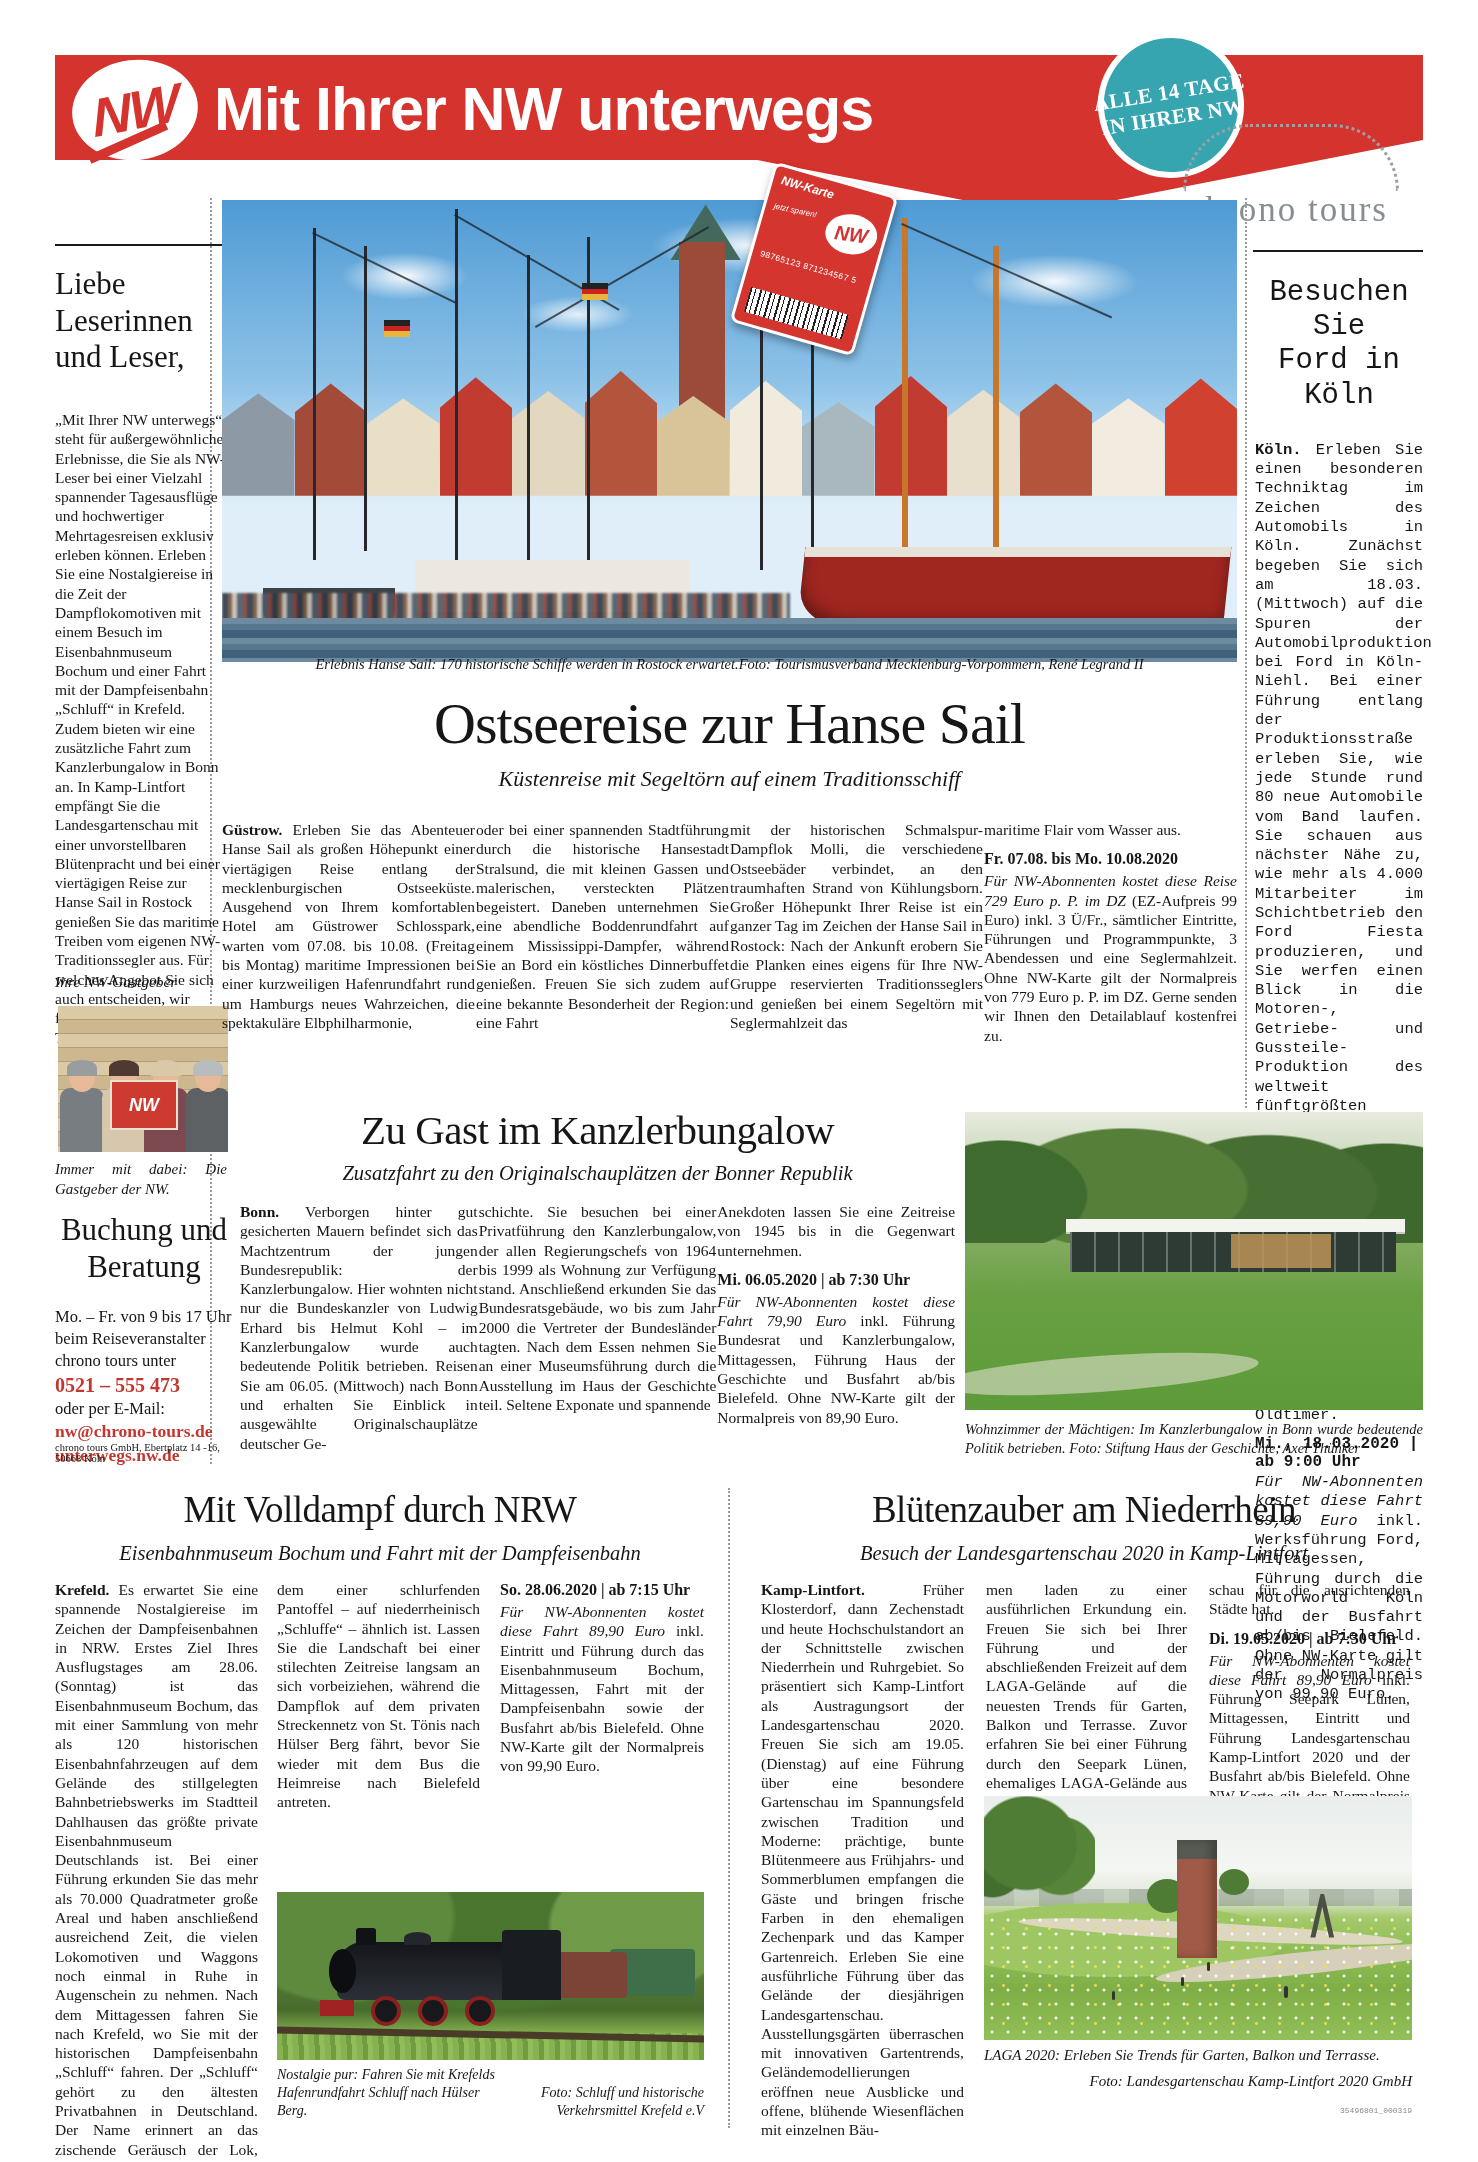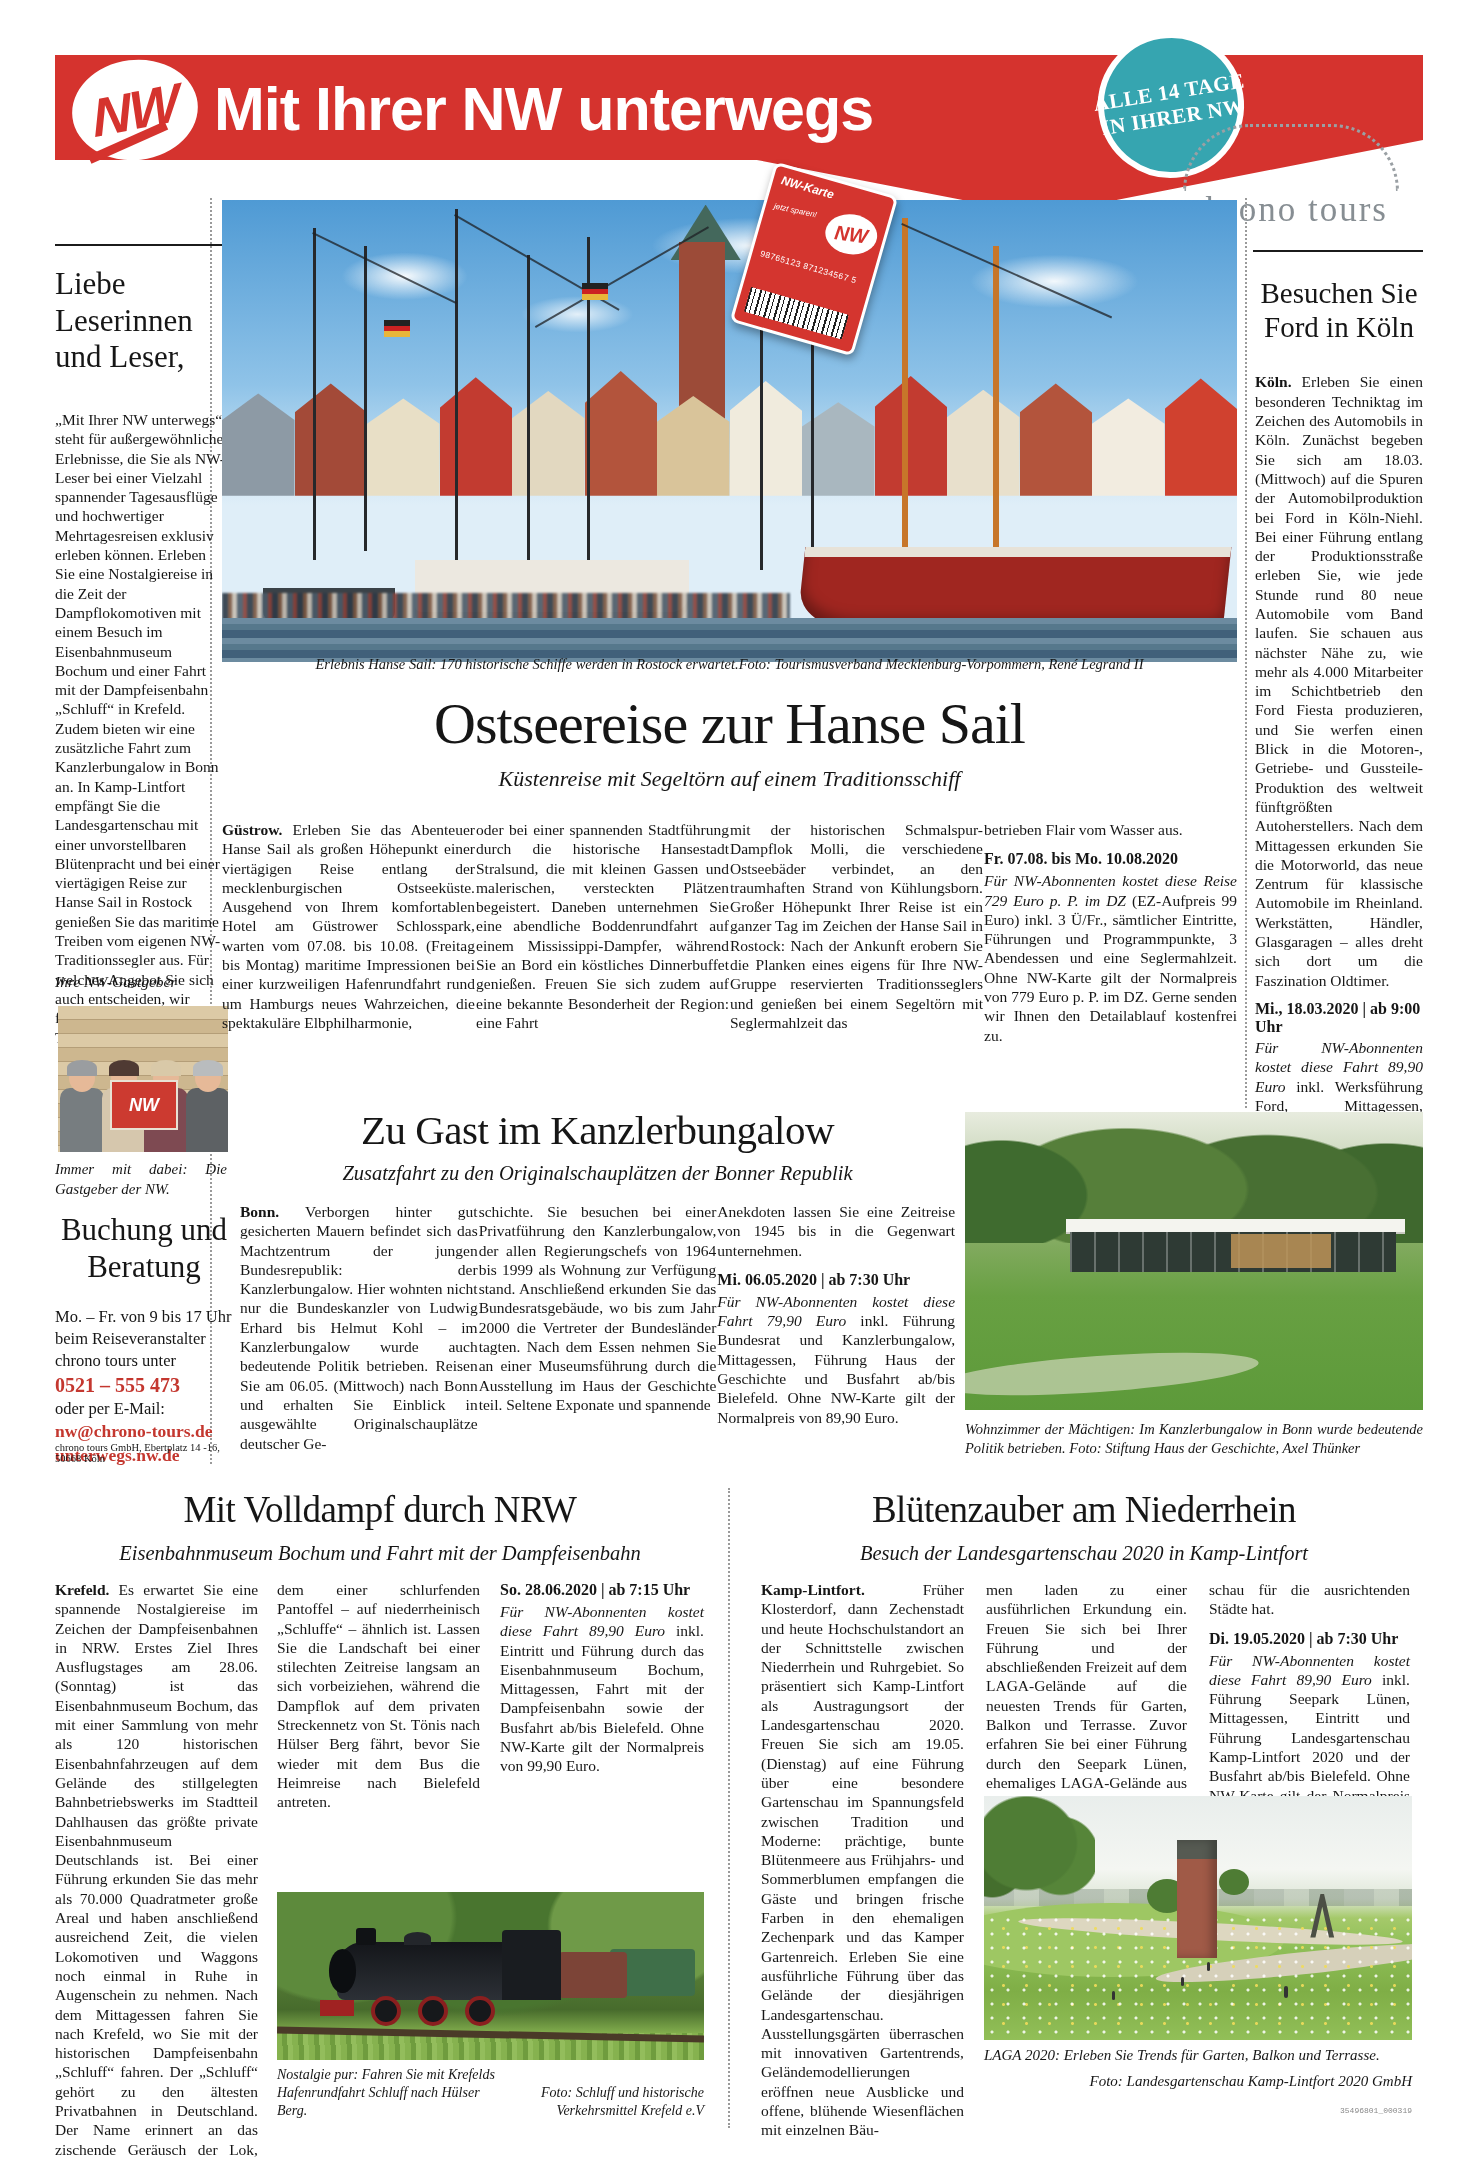--- a/index.html
+++ b/index.html
@@ -343,27 +343,27 @@
       <p class="just"><b class="lead-b">Güstrow.</b>
       <span>Erleben Sie das Abenteuer Hanse Sail als großen Höhepunkt einer viertägigen Reise entlang der mecklenburgischen Ostseeküste. Ausgehend von Ihrem komfortablen Hotel am Güstrower Schlosspark, warten vom 07.08. bis 10.08. (Freitag bis Montag) maritime Impressionen bei einer kurzweiligen Hafenrundfahrt rund um Hamburgs neues Wahrzeichen, die spektakuläre Elbphilharmonie,</span></p>
     </div>
     <div class="c">
       <p class="just">oder bei einer spannenden Stadtführung durch die historische Hansestadt Stralsund, die mit kleinen Gassen und malerischen, versteckten Plätzen begeistert. Daneben unternehmen Sie eine abendliche Boddenrundfahrt auf einem Mississippi-Dampfer, während Sie an Bord ein köstliches Dinnerbuffet genießen. Freuen Sie sich zudem auf eine bekannte Besonderheit der Region: eine Fahrt</p>
     </div>
     <div class="c">
       <p class="just">mit der historischen Schmalspur-Dampflok Molli, die verschiedene Ostseebäder verbindet, an den traumhaften Strand von Kühlungsborn. Großer Höhepunkt Ihrer Reise ist ein ganzer Tag im Zeichen der Hanse Sail in Rostock: Nach der Ankunft erobern Sie die Planken eines eigens für Ihre NW-Gruppe reservierten Traditionsseglers und genießen bei einem Segeltörn mit Seglermahlzeit das</p>
     </div>
     <div class="c">
-      <p class="just">betrieben Flair vom Wasser aus.</p>
+      <p class="just">maritime Flair vom Wasser aus.</p>
       <p class="price-date">Fr. 07.08. bis Mo. 10.08.2020</p>
       <p class="price-body just"><i>Für NW-Abonnenten kostet diese Reise 729 Euro p. P. im DZ</i><span> (EZ-Aufpreis 99 Euro) inkl. 3 Ü/Fr., sämtlicher Eintritte, Führungen und Programmpunkte, 3 Abendessen und eine Seglermahlzeit. Ohne NW-Karte gilt der Normalpreis von 779 Euro p. P. im DZ. Gerne senden wir Ihnen den Detailablauf kostenfrei zu.</span></p>
     </div>
   </div>
 
-  <div class="abs" style="left:1255px;top:276px;width:168px;">
+  <div class="abs" style="left:1255px;top:276px;width:168px;font-family:Liberation Mono, monospace;">
     <div style="font-size:29px;line-height:1.18;text-align:center;">
       <span>Besuchen Sie</span><br>
       <span>Ford in Köln</span>
     </div>
     <p class="body-txt just" style="margin-top:28px;">
       <b class="lead-b">Köln.</b>
       <span>Erleben Sie einen besonderen Techniktag im Zeichen des Automobils in Köln. Zunächst begeben Sie sich am 18.03. (Mittwoch) auf die Spuren der Automobilproduktion bei Ford in Köln-Niehl. Bei einer Führung entlang der Produktionsstraße erleben Sie, wie jede Stunde rund 80 neue Automobile vom Band laufen. Sie schauen aus nächster Nähe zu, wie mehr als 4.000 Mitarbeiter im Schichtbetrieb den Ford Fiesta produzieren, und Sie werfen einen Blick in die Motoren-, Getriebe- und Gussteile-Produktion des weltweit fünftgrößten Autoherstellers. Nach dem Mittagessen erkunden Sie die Motorworld, das neue Zentrum für klassische Automobile im Rheinland. Werkstätten, Händler, Glasgaragen – alles dreht sich dort um die Faszination Oldtimer.</span>
     </p>
     <p class="price-date" style="font-size:16px;">Mi., 18.03.2020 | ab 9:00 Uhr</p>
     <p class="body-txt price-body just"><i>Für NW-Abonnenten kostet diese Fahrt 89,90 Euro</i><span> inkl. Werksführung Ford, Mittagessen, Führung durch die Motorworld Köln und der Busfahrt ab/bis Bielefeld. Ohne NW-Karte gilt der Normalpreis von 99,90 Euro.</span></p>

